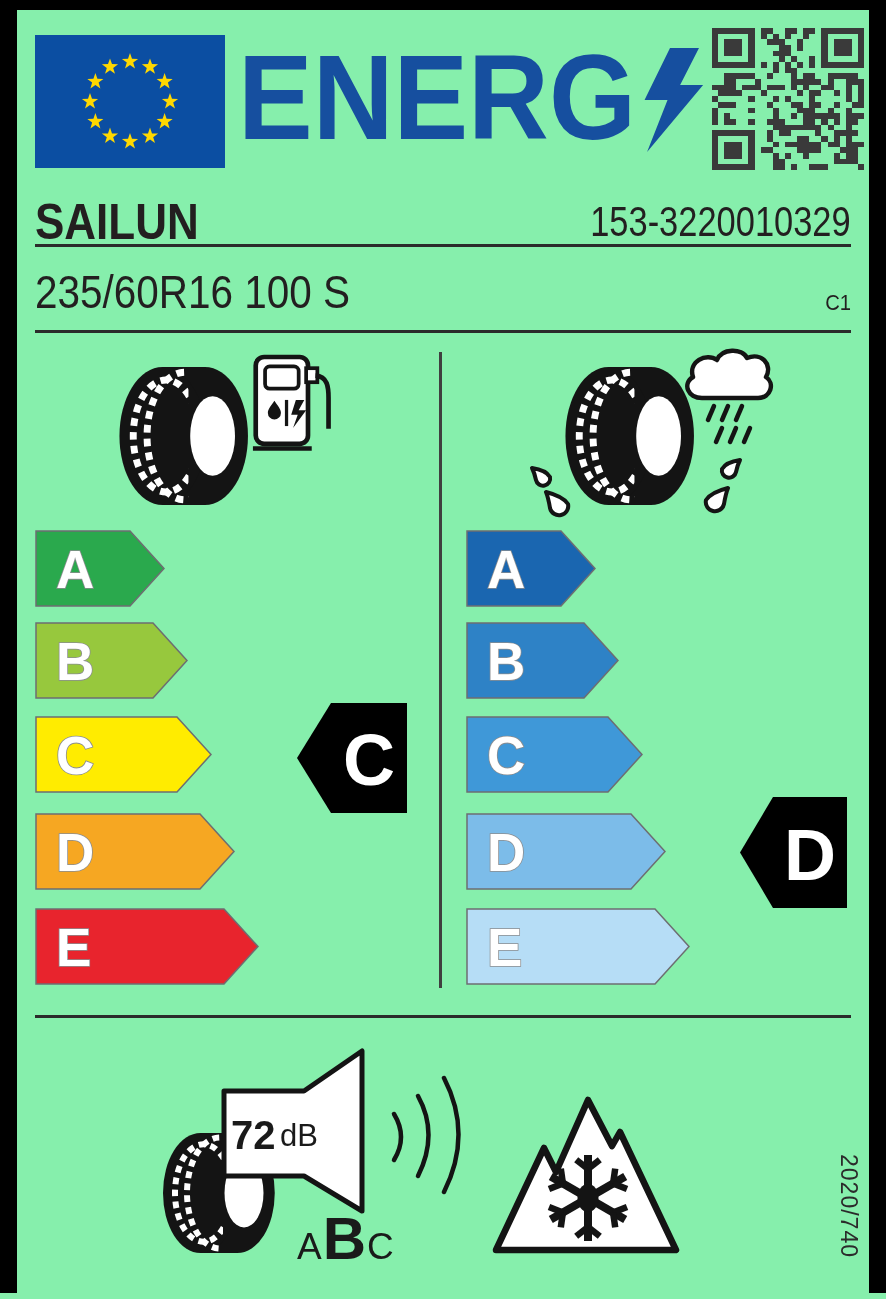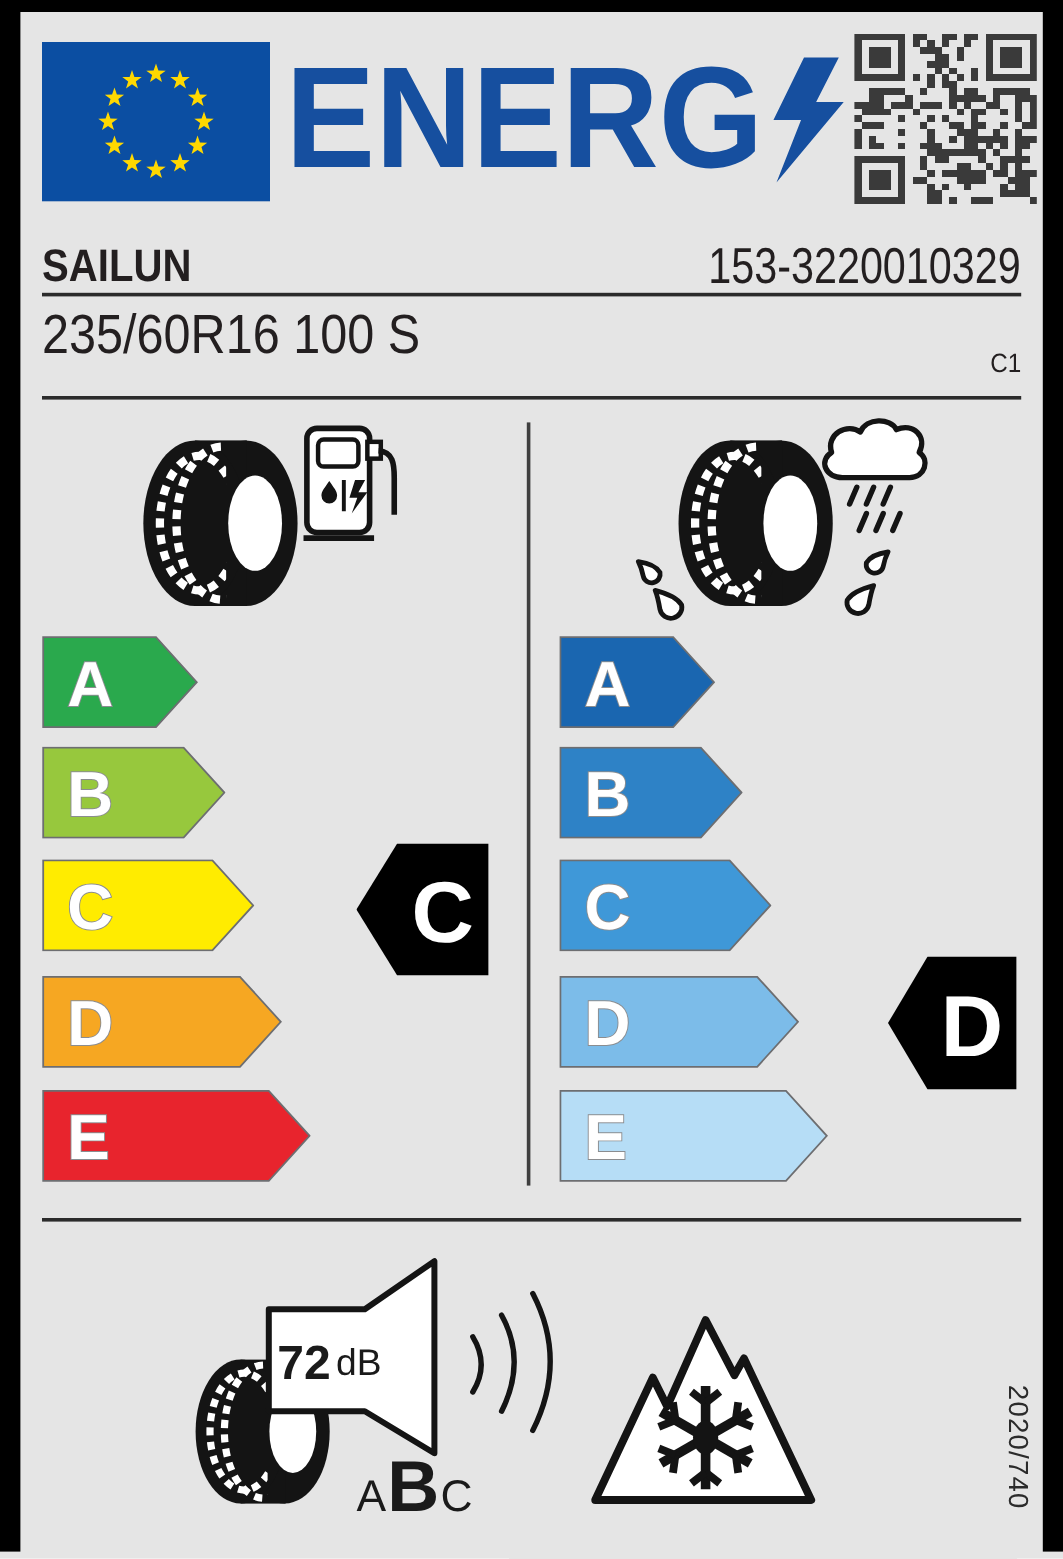--- a/index.html
+++ b/index.html
@@ -1,23 +1,23 @@
 <!DOCTYPE html>
 <html><head>
 <meta charset="utf-8">
 <style>
   html,body{margin:0;padding:0;background:#fff;}
   .label{
-    position:relative;width:886px;height:1299px;background:#e5e5e5;overflow:hidden;
+    position:relative;width:886px;height:1299px;background:#86efac;overflow:hidden;
     font-family:"Liberation Sans","DejaVu Sans",sans-serif;color:#231f20;
   }
   .abs{position:absolute;}
   .bar{position:absolute;background:#000;}
   .rule{position:absolute;height:3px;background:#2b2b2b;}
-  .brand{font-size:38px;font-weight:700;line-height:44px;}
+  .brand{font-size:50px;font-weight:700;line-height:44px;}
   .sqz{display:inline-block;transform-origin:left center;}
   .sqz-r{display:inline-block;transform-origin:right center;}
   .labelid{font-size:42px;font-weight:400;line-height:44px;}
   .tsize{font-size:46px;font-weight:400;line-height:52px;}
   .tclass{font-size:22px;font-weight:400;line-height:40px;}
   .rightcol{position:absolute;right:35px;text-align:center;}
   .arrow-letter{
     font-family:"Liberation Sans","DejaVu Sans",sans-serif;
     font-size:53px;font-weight:700;fill:#ffffff;stroke:#8b8d90;stroke-width:1.6;paint-order:stroke;
   }
@@ -392,21 +392,21 @@
   </svg>
 
   <div class="abs brand" style="left:35px;top:200px">
     <span class="sqz" style="transform:scaleX(0.88)">SAILUN</span>
   </div>
   <div class="rightcol labelid" style="top:200px">
     <span class="sqz-r" style="transform:scaleX(0.82)">153-3220010329</span>
   </div>
   <div class="rule" style="left:35px;top:244px;width:816px"></div>
 
-  <div class="abs tsize" style="left:35px;top:252px">
+  <div class="abs tsize" style="left:35px;top:266px">
     <span class="sqz" style="transform:scaleX(0.88)">235/60R16 100 S</span>
   </div>
   <div class="rightcol tclass" style="top:283px">
     <span class="sqz-r" style="transform:scaleX(0.92)">C1</span>
   </div>
   <div class="rule" style="left:35px;top:330px;width:816px"></div>
 
   <div class="abs" style="left:439px;top:352px;width:3px;height:636px;background:#3f3f3f"></div>
 
   <svg class="abs" style="left:116px;top:362px" width="138" height="148" viewBox="0 0 160 170">

